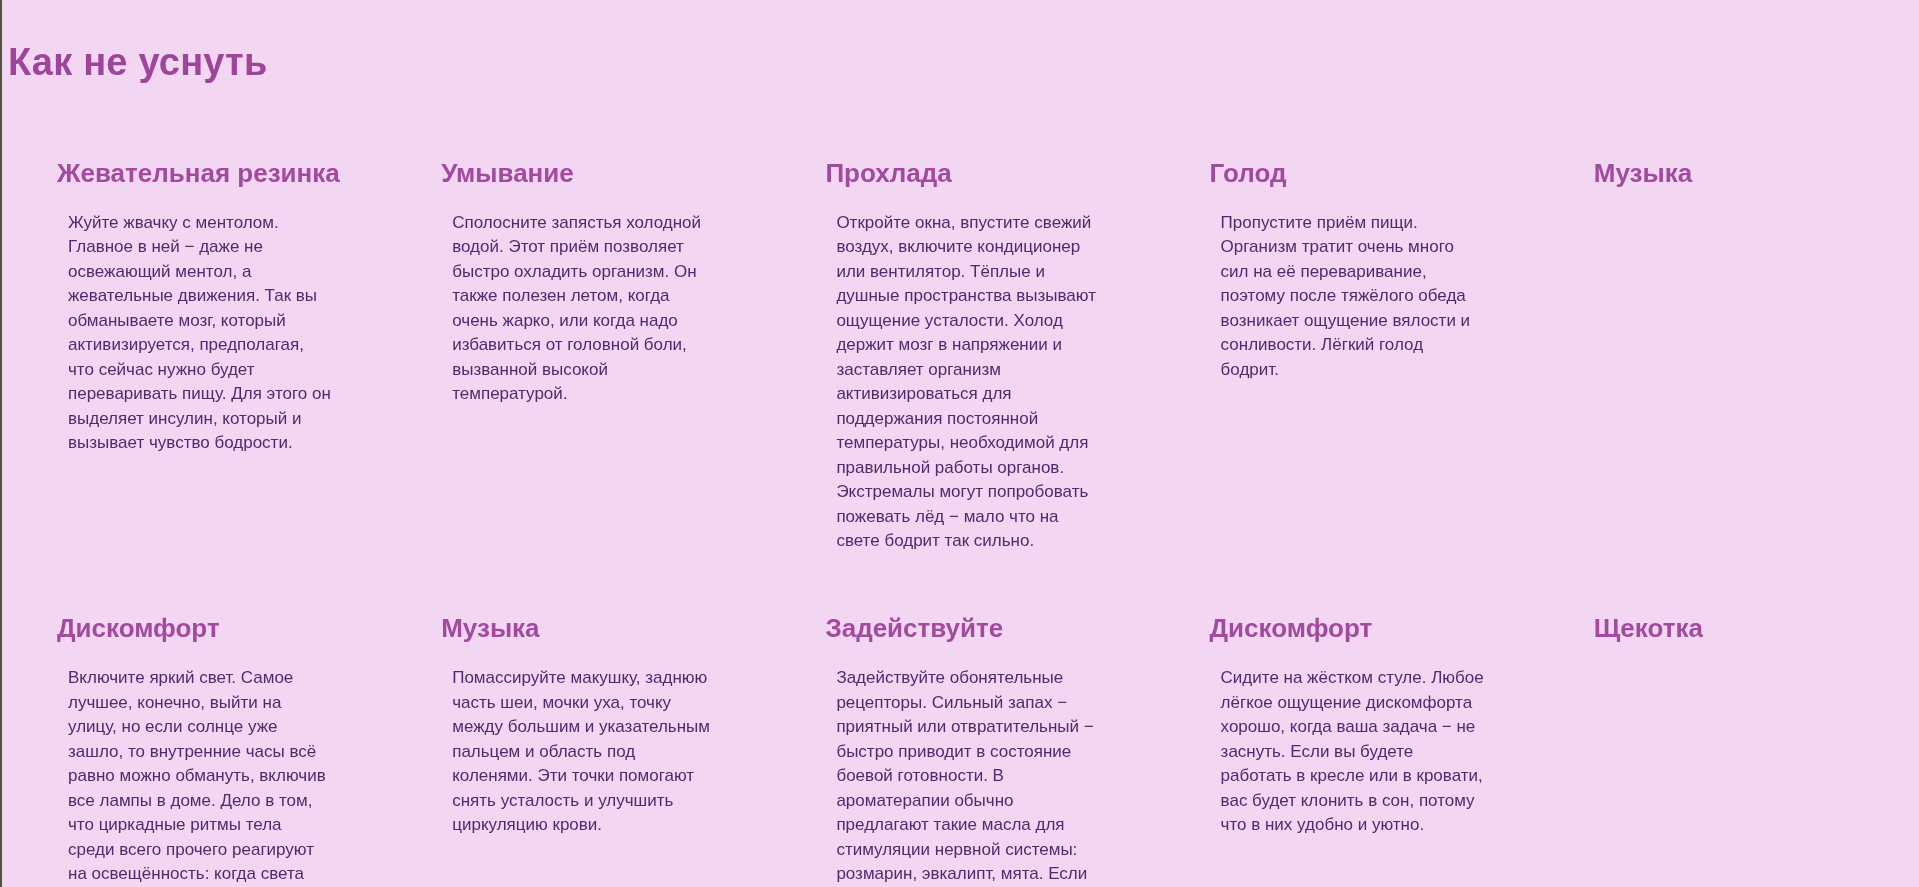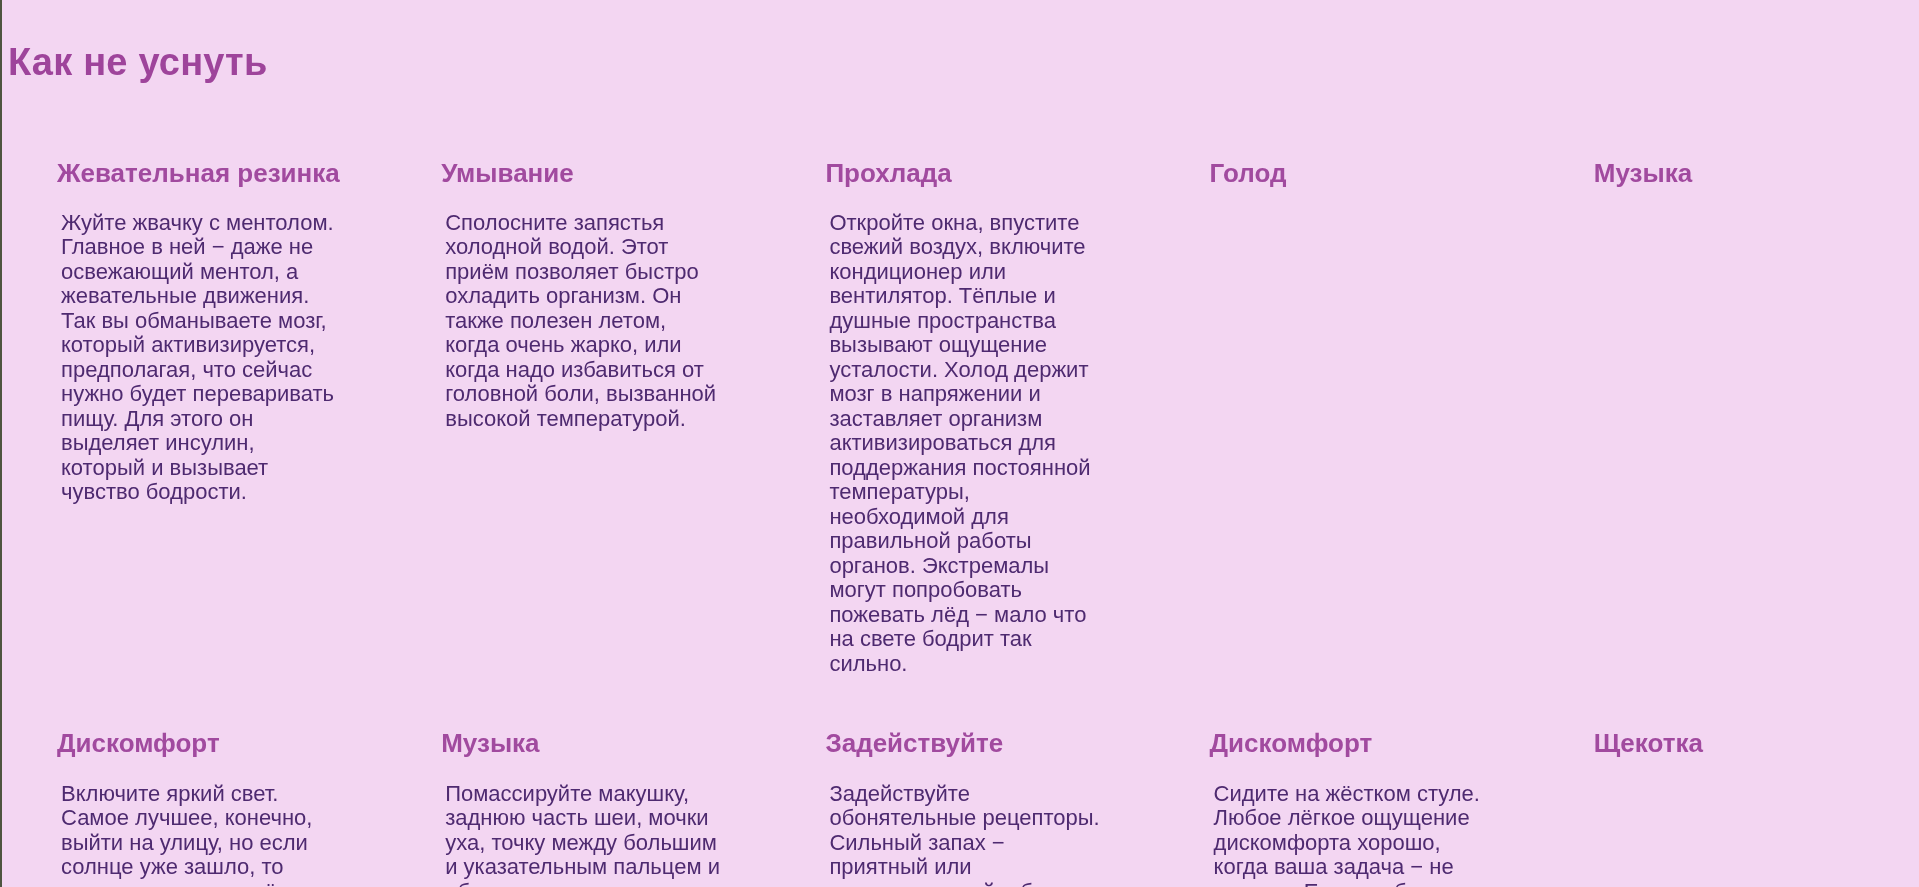--- a/index.html
+++ b/index.html
@@ -39,22 +39,22 @@
     padding: 0 39px 60px 57px;
   }
   .card h2 {
     margin: 16px 0 22px 0;
     font-size: 26px;
     line-height: 1.2;
     font-weight: bold;
     color: #a14a9f;
   }
   .card p {
-    margin: 4px;
-    font-size: 22px;
+    margin: 11px;
+    font-size: 17px;
     line-height: 24.5px;
     color: #4e2a70;
   }
 </style>
 </head>
 <body>
 
 <div class="edge-left"></div>
 
 <h1 class="page-title">Как не уснуть</h1>
@@ -71,20 +71,21 @@
     <p>Сполосните запястья холодной водой. Этот приём позволяет быстро охладить организм. Он также полезен летом, когда очень жарко, или когда надо избавиться от головной боли, вызванной высокой температурой.</p>
   </article>
 
   <article class="card">
     <h2>Прохлада</h2>
     <p>Откройте окна, впустите свежий воздух, включите кондиционер или вентилятор. Тёплые и душные пространства вызывают ощущение усталости. Холод держит мозг в напряжении и заставляет организм активизироваться для поддержания постоянной температуры, необходимой для правильной работы органов. Экстремалы могут попробовать пожевать лёд − мало что на свете бодрит так сильно.</p>
   </article>
 
   <article class="card">
     <h2>Голод</h2>
+    <p>Пропустите приём пищи. Организм тратит очень много сил на её переваривание, поэтому после тяжёлого обеда возникает ощущение вялости и сонливости. Лёгкий голод бодрит.</p>
   </article>
 
   <article class="card">
     <h2>Музыка</h2>
   </article>
 
   <article class="card">
     <h2>Дискомфорт</h2>
     <p>Включите яркий свет. Самое лучшее, конечно, выйти на улицу, но если солнце уже зашло, то внутренние часы всё равно можно обмануть, включив все лампы в доме. Дело в том, что циркадные ритмы тела среди всего прочего реагируют на освещённость: когда света становится мало, организму кажется, что пора спать.</p>
   </article>

